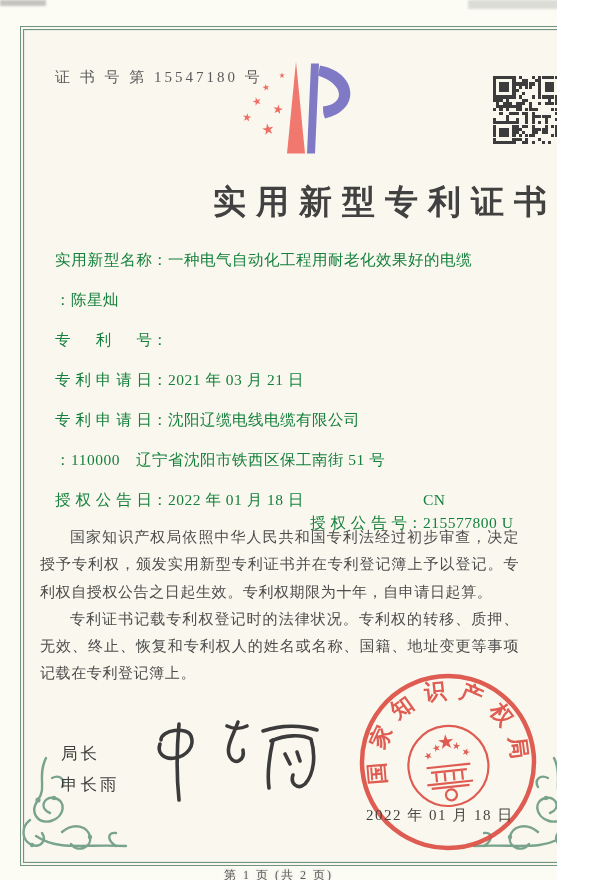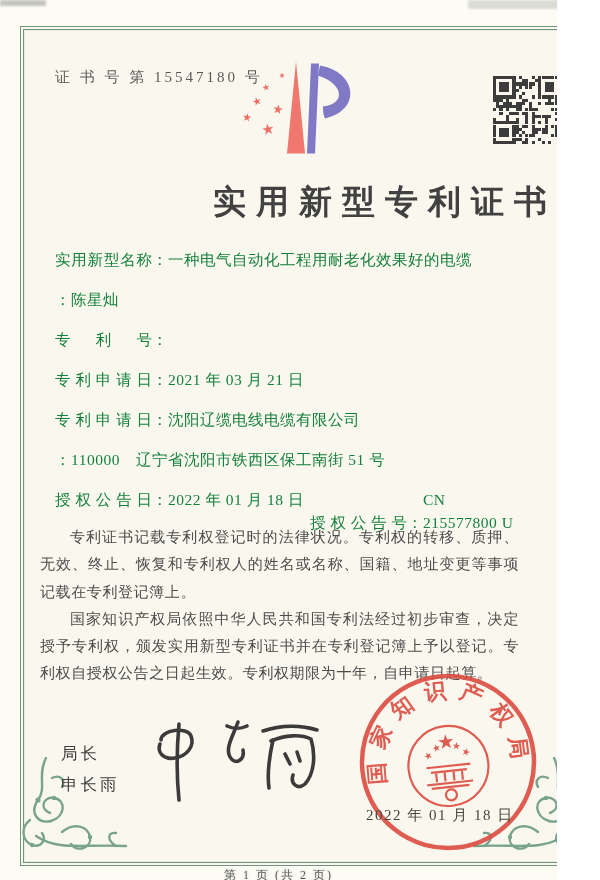--- a/index.html
+++ b/index.html
@@ -350,22 +350,22 @@
         <span class="fvalue">2022 年 01 月 18 日</span>
       <span class="grant2">
         <span class="flabel">授权公告号</span>
           <span class="fcolon">：</span>
           <span class="fvalue">CN 215577800 U</span>
       </span>
     </div>
   </div>
 
   <div class="paras">
+    <p>国家知识产权局依照中华人民共和国专利法经过初步审查，决定授予专利权，颁发实用新型专利证书并在专利登记簿上予以登记。专利权自授权公告之日起生效。专利权期限为十年，自申请日起算。</p>
     <p>专利证书记载专利权登记时的法律状况。专利权的转移、质押、无效、终止、恢复和专利权人的姓名或名称、国籍、地址变更等事项记载在专利登记簿上。</p>
-    <p>国家知识产权局依照中华人民共和国专利法经过初步审查，决定授予专利权，颁发实用新型专利证书并在专利登记簿上予以登记。专利权自授权公告之日起生效。专利权期限为十年，自申请日起算。</p>
   </div>
 
   <div class="signer">
     <div>局长</div>
     <div>申长雨</div>
   </div>
 
   <svg class="signature" viewBox="0 0 210 100">
     <g fill="none" stroke="#3b3b3b" stroke-width="3.6" stroke-linecap="round" stroke-linejoin="round">
       <path d="M44,10 C42,32 41,58 44,86"></path>

